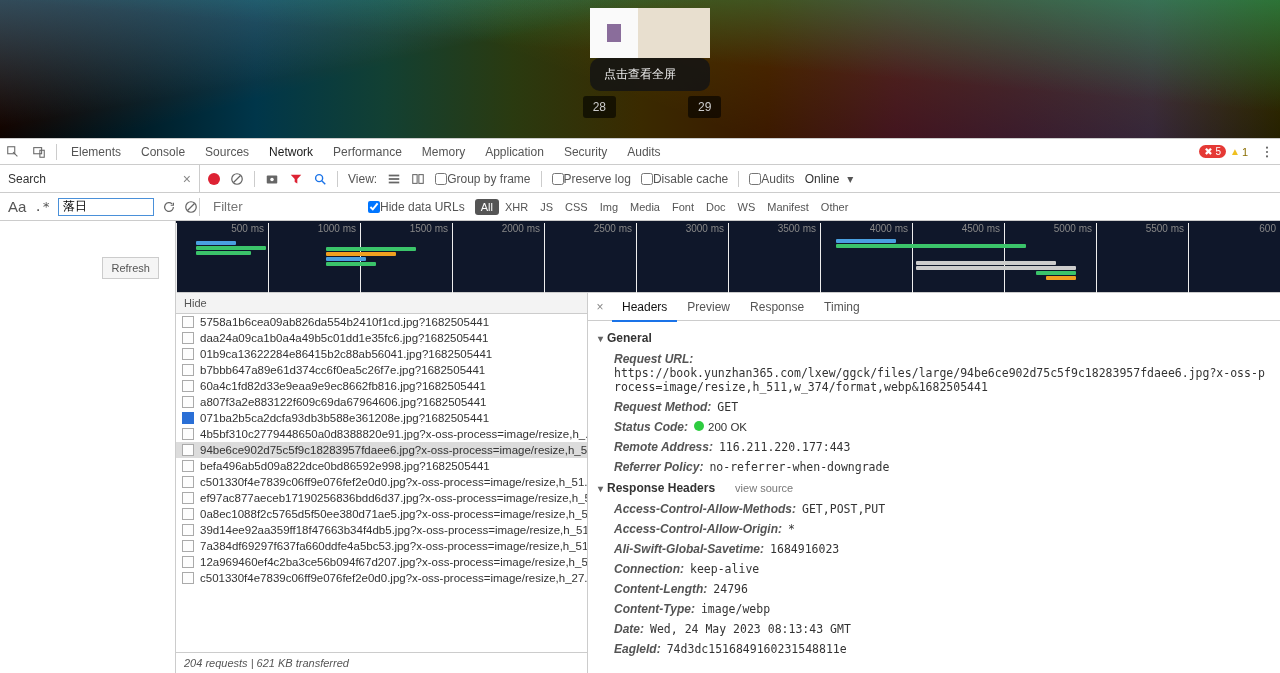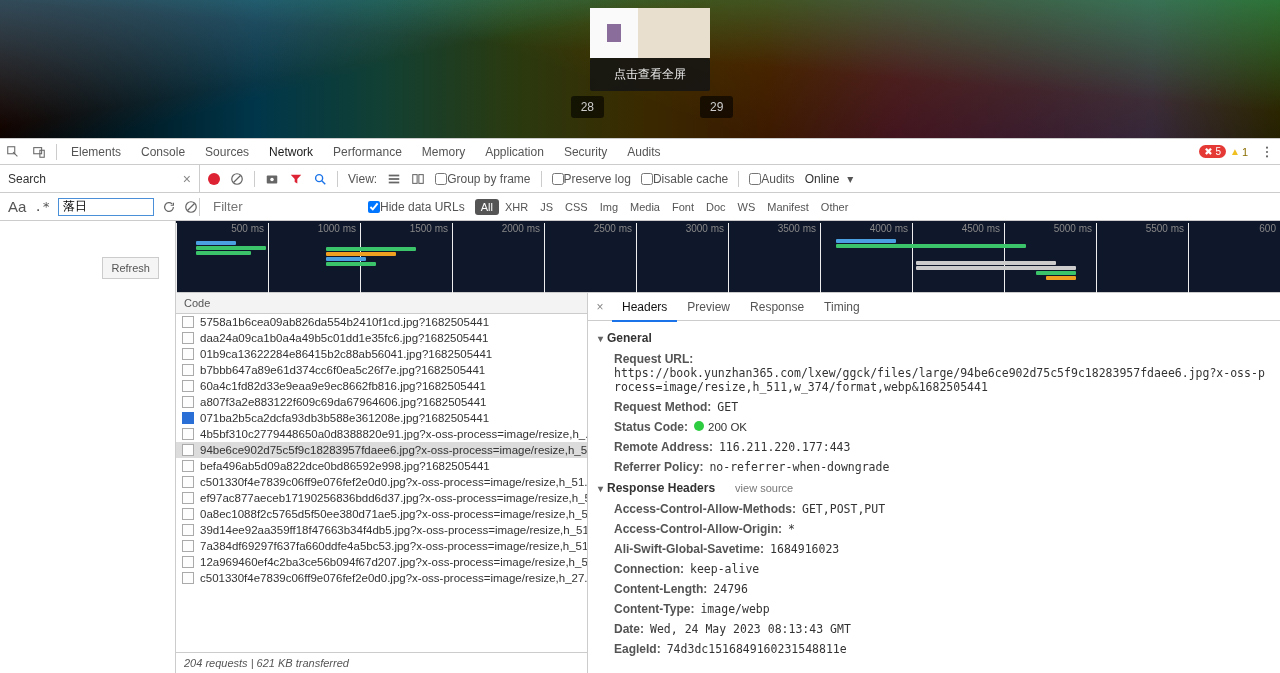--- a/index.html
+++ b/index.html
@@ -13,22 +13,22 @@
     linear-gradient(185deg, rgba(0,255,180,.3) 0%, transparent 45%),
     linear-gradient(200deg, rgba(255,220,0,.25) 0%, transparent 55%),
     linear-gradient(165deg, rgba(255,60,0,.3) 0%, transparent 35%) right,
     linear-gradient(to right, #000 0%, #00364a 20%, #124033 30%, #2a3a10 40%, #3a2a00 50%, #3a1800 60%, #3a0c20 70%, #2a0c30 80%, #1c1040 90%, #000 100%);
 }
 .book-preview { position:absolute; left:590px; top:8px; width:120px; height:78px; }
 .book { width:120px; height:50px; background:#f0ece3; display:flex; }
 .book-left{width:40%;display:flex;align-items:center;justify-content:center;font-size:8px;color:#888;background:#fafafa;}
 .book-left::before{content:'';width:14px;height:18px;background:#8a6d9b;display:block;}
 .book-right{flex:1;background:#e8dfcf;}
-.tooltip { background:rgba(20,20,20,.85); color:#eee; font-size:12px; padding:8px 14px; text-align:center; border-radius:2px; }
-.pagedots { position:absolute; left:0; right:0; bottom:20px; display:flex; align-items:center; justify-content:center; gap:18px;margin-left:24px; }
+.tooltip { background:rgba(20,20,20,.85); color:#eee; font-size:12px; padding:8px 14px; text-align:left; border-radius:10px; }
+.pagedots { position:absolute; left:0; right:0; bottom:20px; display:flex; align-items:center; justify-content:center; gap:6px;margin-left:24px; }
 .pagenum { background:rgba(0,0,0,.6); color:#ccc; padding:4px 10px; border-radius:3px; font-size:12px; margin:0 30px;}
 .dot { width:10px; height:10px; border-radius:50%; background:#6a6a6a; box-shadow:0 1px 2px rgba(0,0,0,.6);}
 .dot.active { background:#fff; }
 
 
 .devtools { border-top:1px solid #ccc; font-size:12px; color:#333; }
 .tabs-row { display:flex; align-items:center; height:26px; border-bottom:1px solid #ccc; }
 .tabs-row .iconbtn { width:26px; height:26px; display:flex; align-items:center; justify-content:center; color:#666; }
 .tabs-row .iconbtn svg { width:14px; height:14px; }
 .tabs { display:flex; }
@@ -93,21 +93,21 @@
 .details { flex:1; display:flex; flex-direction:column; overflow:hidden;}
 .details-tabs { display:flex; align-items:center; border-bottom:1px solid #ccc; height:28px; }
 .details-tabs .close{ width:24px; text-align:center; color:#888;}
 .dtab { padding:6px 10px; color:#555; font-size:12px;}
 .dtab.active { color:#111; border-bottom:2px solid #1a73e8; }
 .details-body { flex:1; overflow:auto; padding:6px 0; font-size:12px;}
 .section-h { display:flex; align-items:center; gap:4px; font-weight:bold; color:#333; padding:4px 10px;}
 .section-h::before { content:'▾'; font-size:10px; color:#666;}
 .view-source { font-weight:normal; color:#777; margin-left:16px; font-size:11px;}
 .kv { display:flex; padding:3px 10px 3px 26px; flex-wrap:wrap;}
-.kv .k { color:#545454; font-weight:600; margin-right:6px;}
+.kv .k { color:#545454; font-weight:600; margin-right:6px;font-style:italic;}
 .kv .v { color:#333; font-family:Menlo,Consolas,monospace; font-size:11.5px;}
 .status-dot{ display:inline-block; width:10px; height:10px; background:#2ecc40; border-radius:50%; margin-right:4px;}
 .url-v { word-break:break-all; }
 </style>
 </head>
 <body>
 
 <div class="content-area">
   <div class="book-preview">
     <div class="book">
@@ -302,21 +302,21 @@
         <div class="wf-bars" style="left:740px;width:180px;top:40px;">
           <div class="wf-bar gr" style="width:140px;"></div>
           <div class="wf-bar gr" style="width:160px;"></div>
           <div class="wf-bar g" style="width:40px;margin-left:120px;"></div>
           <div class="wf-bar o" style="width:30px;margin-left:130px;"></div>
         </div>
       </div>
 
       <div class="grid-row">
         <div class="request-list">
-          <div class="list-header">Code</div>
+          <div class="list-header">Hide</div>
           <div class="list-body" id="req-list">
               <div class="req">
                 <span class="ficon"></span>
                 <span>5758a1b6cea09ab826da554b2410f1cd.jpg?1682505441</span>
               </div>
               <div class="req">
                 <span class="ficon"></span>
                 <span>daa24a09ca1b0a4a49b5c01dd1e35fc6.jpg?1682505441</span>
               </div>
               <div class="req">

